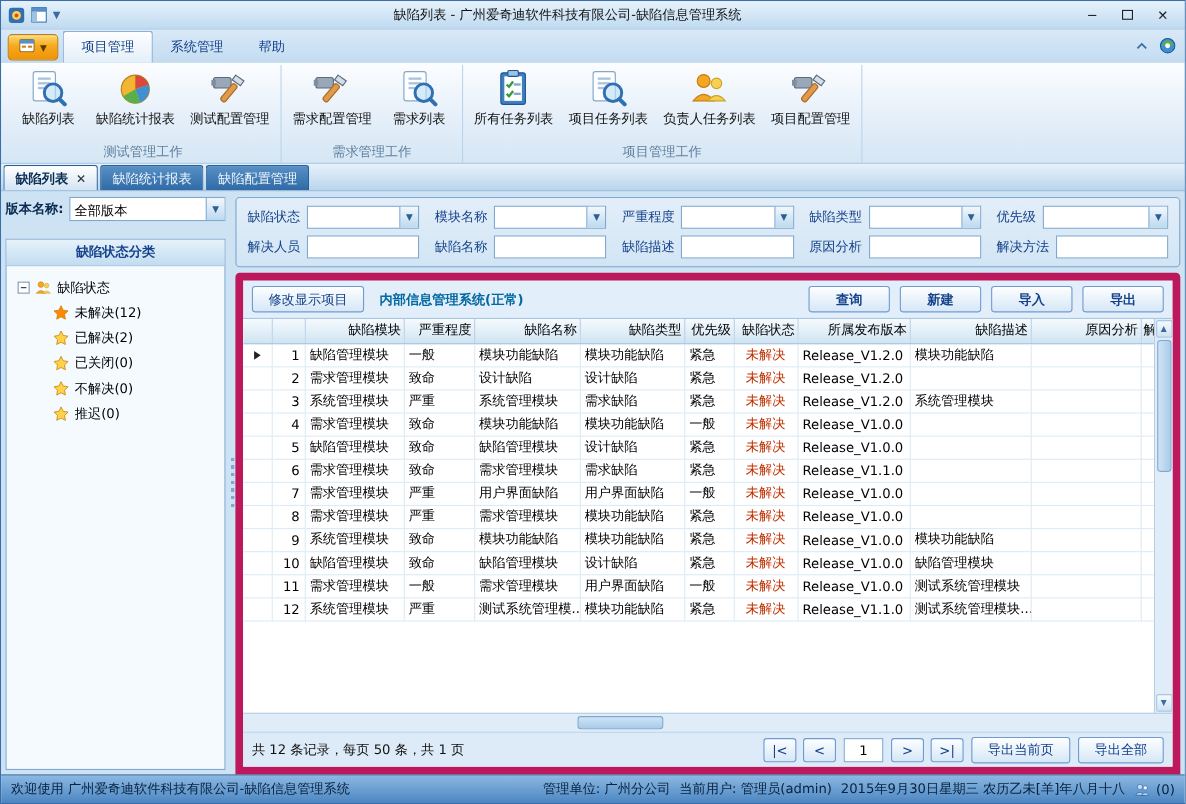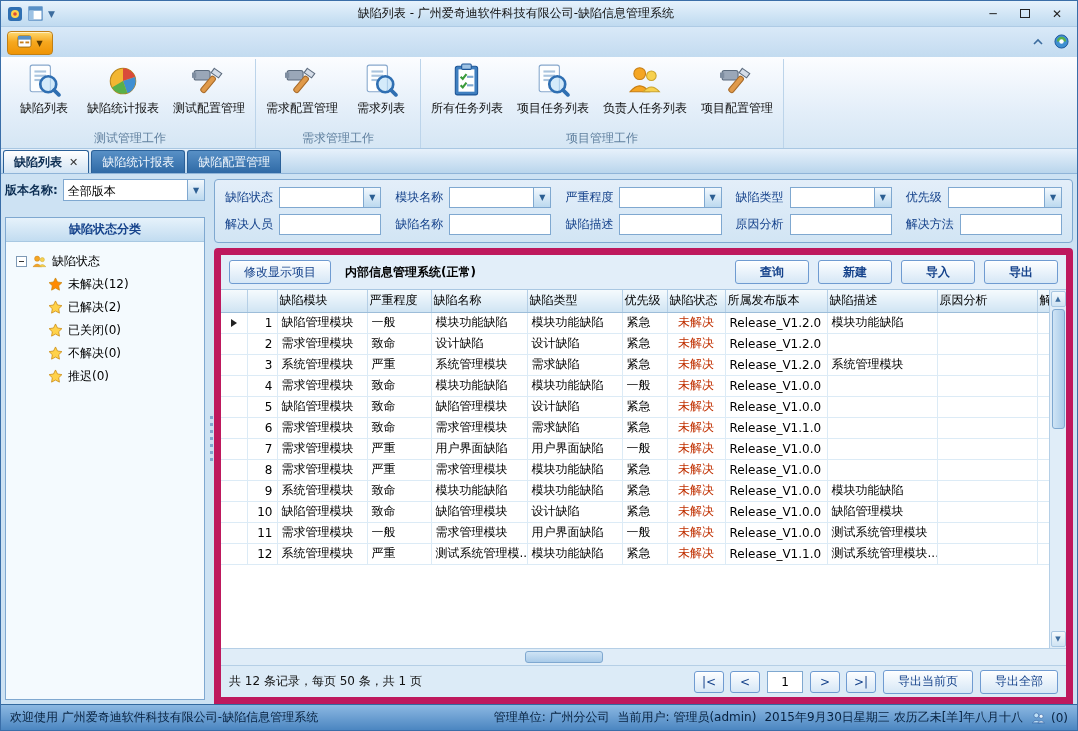--- a/index.html
+++ b/index.html
@@ -66,28 +66,28 @@
   .filters { border:1px solid #7fa8d0; border-radius:4px; background:linear-gradient(#e3eef9,#d2e5f4); padding:7px 10px; display:flex; flex-direction:column; gap:6px; margin-bottom:5px; }
   .filter-row { display:flex; gap:14px; }
   .filter-field { flex:1; display:flex; align-items:center; gap:6px; min-width:0; }
   .filter-field .flabel { color:#15428b; white-space:nowrap; }
   .filter-field .combo { height:21px; }
   .filter-field input.box { flex:1; height:21px; border:1px solid #7fa8d0; background:#fff; font:inherit; padding:0 4px; min-width:0; }
 
   .content { flex:1; border:7px solid #be185d; border-radius:4px 4px 0 0; background:#e2eef9; display:flex; flex-direction:column; min-height:0; overflow:hidden; }
   .toolbar { height:34px; flex:0 0 34px; display:flex; align-items:center; padding:0 8px; gap:14px; }
   .btn { height:24px; padding:0 14px; border:1px solid #6f9bd1; border-radius:3px; background:linear-gradient(#fdfeff,#d6e7f6); color:#15428b; display:inline-flex; align-items:center; justify-content:center; white-space:nowrap; box-shadow:inset 0 1px 0 #fff; }
-  .sys-title { font-weight:bold; color:#000000; flex:1; }
+  .sys-title { font-weight:bold; color:#0369a1; flex:1; }
   .toolbar .right-btns { display:flex; gap:9px;font-weight:bold; }
   .toolbar .right-btns .btn { padding:0 24px; }
 
   .grid-wrap { flex:1; display:flex; min-height:0; border-top:1px solid #a9c7e2; }
   .grid-scroll { flex:1; overflow:hidden; background:#fff; position:relative; }
   table.grid { border-collapse:collapse; table-layout:fixed; }
-  table.grid th { height:22px; background:linear-gradient(#f5fafd,#d0e4f3); border-right:1px solid #b5cfe6; border-bottom:1px solid #9dbdd9; font-weight:normal; text-align:left; white-space:nowrap; overflow:hidden; padding:0 2px; }
+  table.grid th { height:22px; background:linear-gradient(#f5fafd,#d0e4f3); border-right:1px solid #b5cfe6; border-bottom:1px solid #9dbdd9; font-weight:normal; text-align:right; white-space:nowrap; overflow:hidden; padding:0 2px; }
   table.grid td { height:21px; border-right:1px solid #dcebf6; border-bottom:1px solid #dcebf6; padding:0 4px; white-space:nowrap; overflow:hidden; background:#fff; }
   td.selcell { background:linear-gradient(#f2f7fc,#ddeaf6); border-right:1px solid #b5cfe6; text-align:center; padding:0; }
   td.numcell { background:linear-gradient(#f2f7fc,#ddeaf6); border-right:1px solid #b5cfe6; text-align:right; padding:0 6px 0 0; }
   td.status { background:linear-gradient(90deg,#fcff9c,#abe06c); color:#c03000; text-align:center; }
   td.cyan { background:#d9eef9; border-right:1px solid #c3e0ef; border-bottom:1px solid #c3e0ef; }
   .selarrow { width:0; height:0; border-left:6px solid #222; border-top:4px solid transparent; border-bottom:4px solid transparent; display:inline-block; }
 
   .vscroll { width:17px; flex:0 0 17px; background:#e0edf8; border-left:1px solid #b5cfe6; display:flex; flex-direction:column; align-items:center; }
   .vscroll .sbtn { width:15px; height:16px; display:flex; align-items:center; justify-content:center; font-size:7px; color:#3c6c9e; background:linear-gradient(#f5fafd,#cfe3f3); border:1px solid #a9c7e2; border-radius:2px; margin:1px 0; }
   .vscroll .thumb { width:13px; height:120px; background:linear-gradient(90deg,#cfe4f5,#a9cbe9); border:1px solid #7fa8d0; border-radius:3px; margin-top:1px; }
@@ -141,20 +141,25 @@
   <div class="menubar">
     <div class="app-menu-btn">
       <span><svg width="15" height="13" viewBox="0 0 16 14">
             <rect x="1" y="1" width="14" height="12" rx="2" fill="#fff" stroke="#9a6a10"></rect>
             <rect x="1" y="1" width="14" height="4" fill="#5890c6"></rect>
             <rect x="3" y="7" width="4" height="2" fill="#c87f1a"></rect>
             <rect x="9" y="7" width="4" height="2" fill="#c87f1a"></rect>
           </svg></span>
       <span class="app-menu-caret">▼</span>
     </div>
+    <div class="ribbon-tab-bar" id="ribbonTabs">
+        <div class="ribbon-tab active">项目管理</div>
+        <div class="ribbon-tab">系统管理</div>
+        <div class="ribbon-tab">帮助</div>
+      </div>
     <div class="ribbon-right">
       <span><svg width="12" height="10" viewBox="0 0 12 10">
             <path d="M2 7 L6 3 L10 7" fill="none" stroke="#3c6c9e" stroke-width="1.6"></path>
           </svg></span>
       <span><svg width="15" height="15" viewBox="0 0 16 16">
             <circle cx="8" cy="8" r="7" fill="#3f8fd2" stroke="#1d5596"></circle>
             <path d="M3 8 a5 5 0 0 1 10 0" fill="#58b04a"></path>
             <circle cx="8" cy="8" r="2.4" fill="#fff"></circle>
           </svg></span>
     </div>

